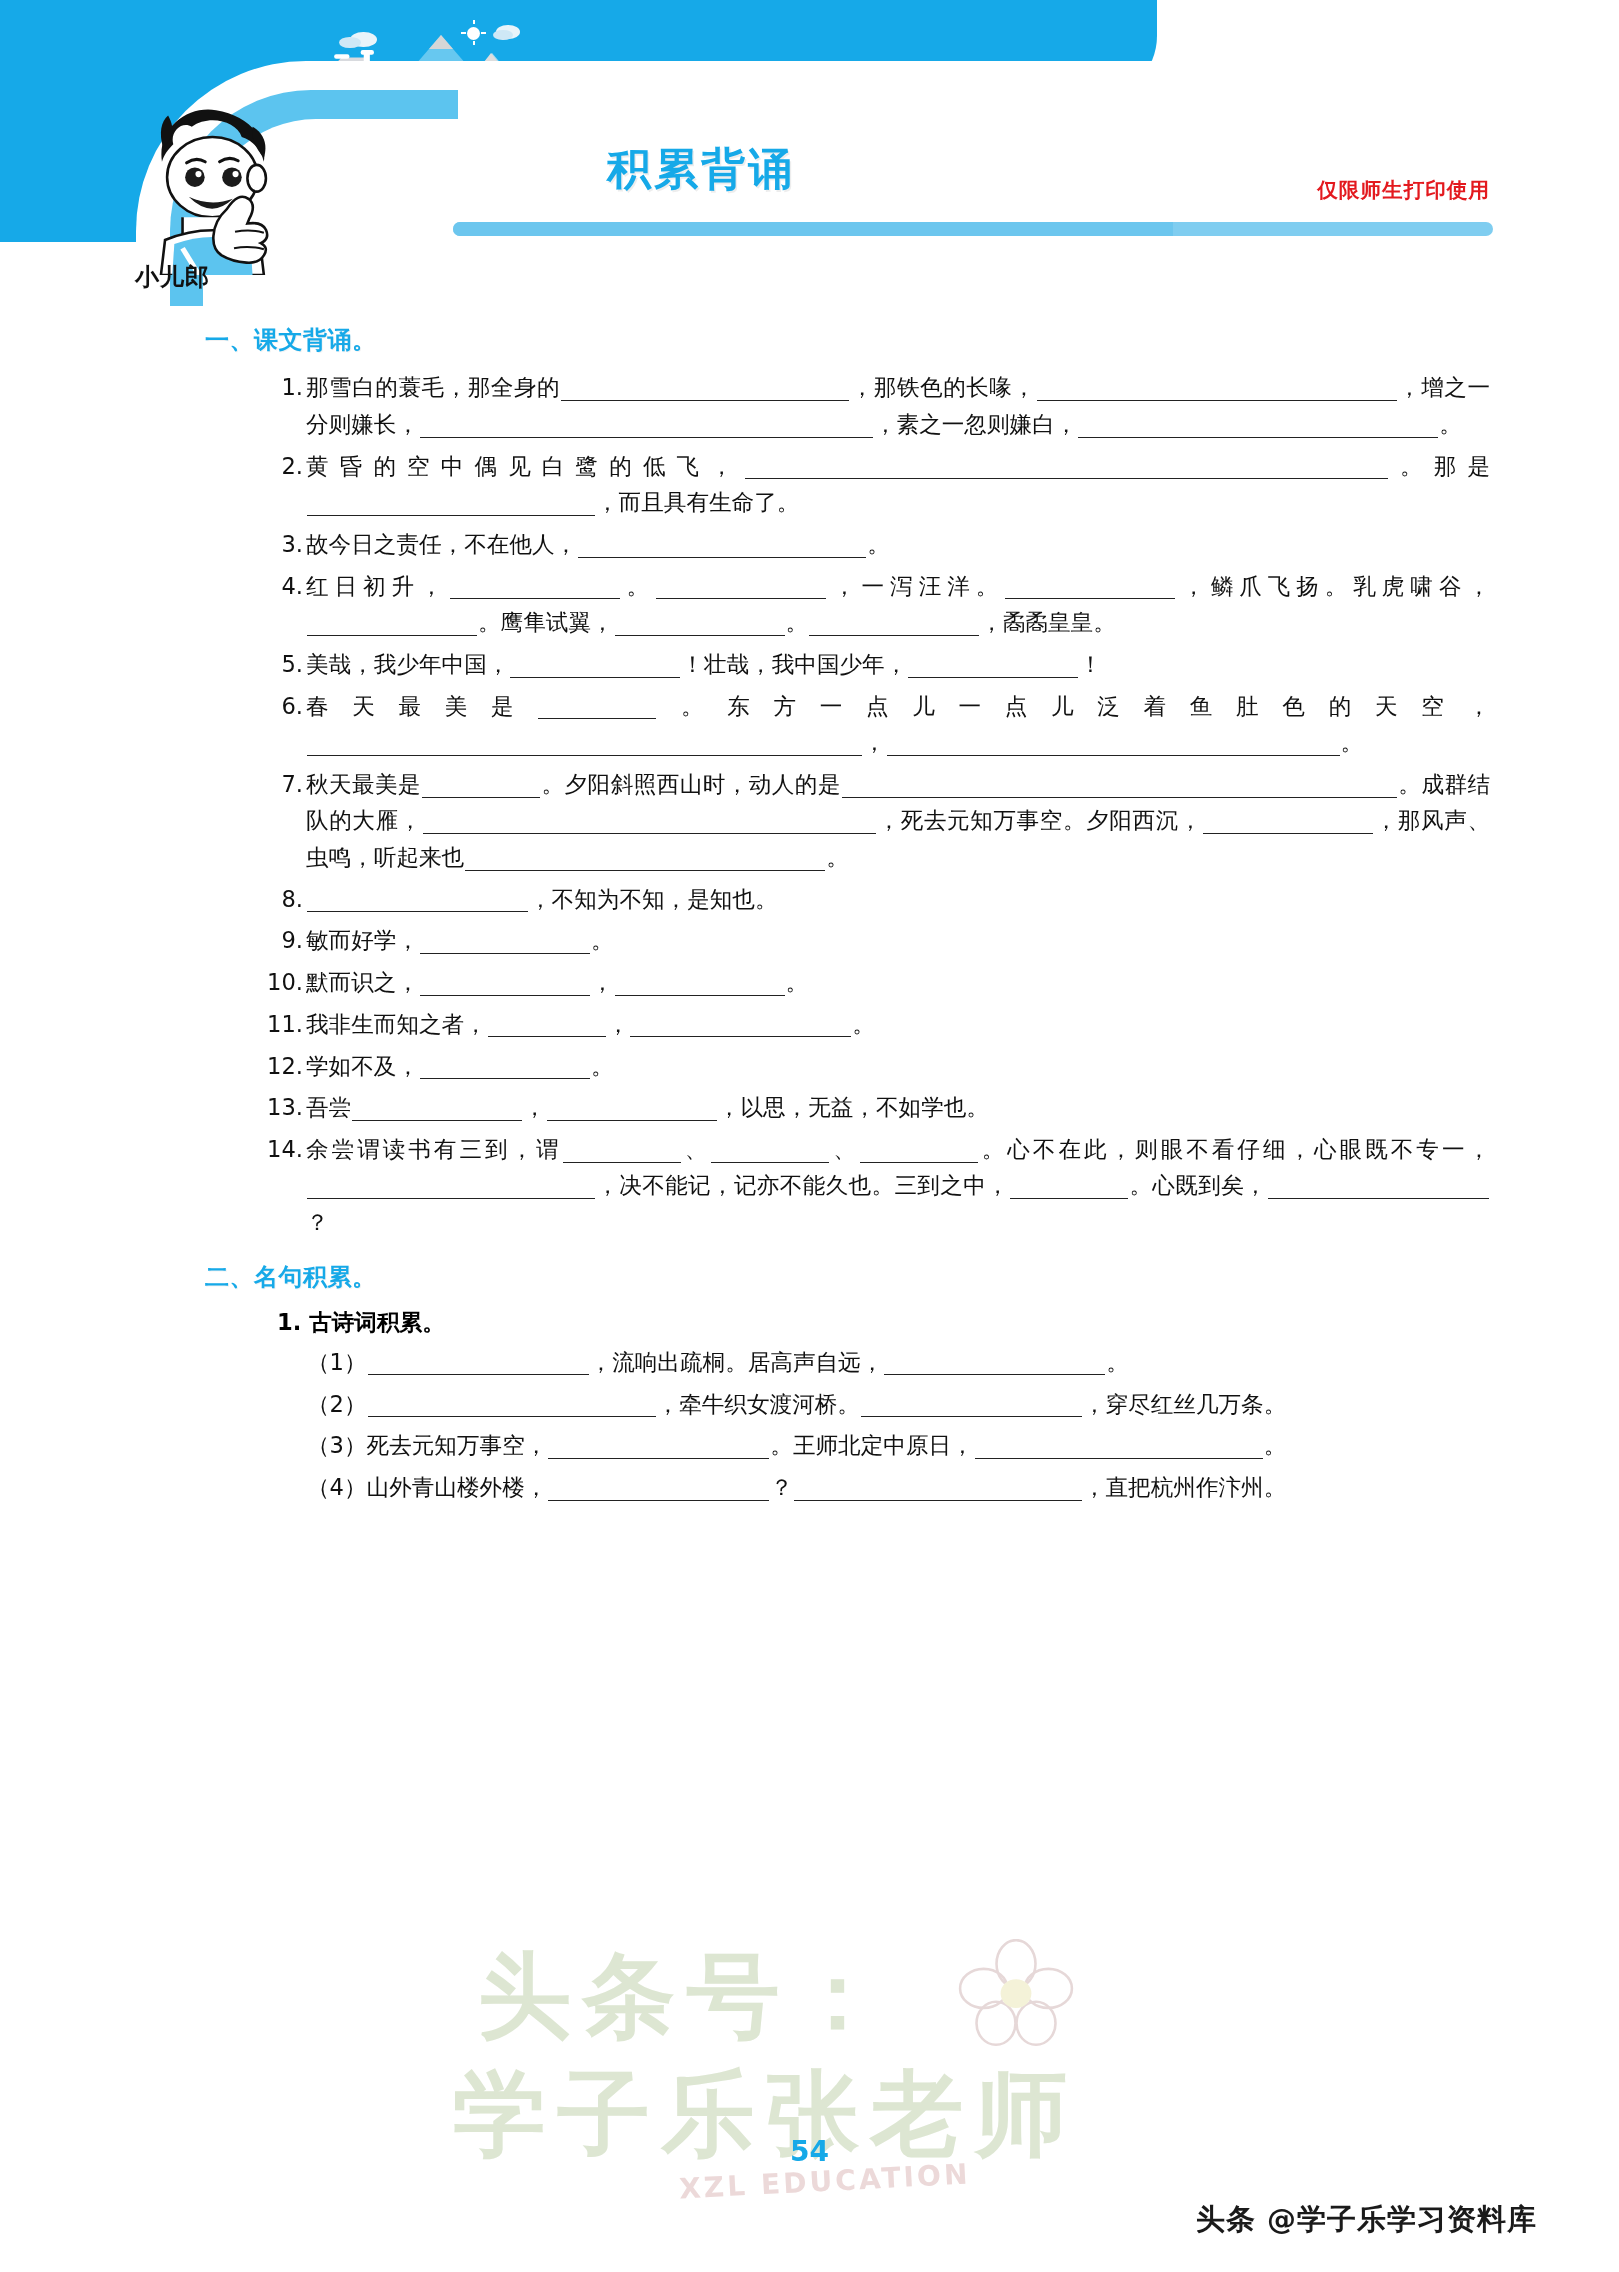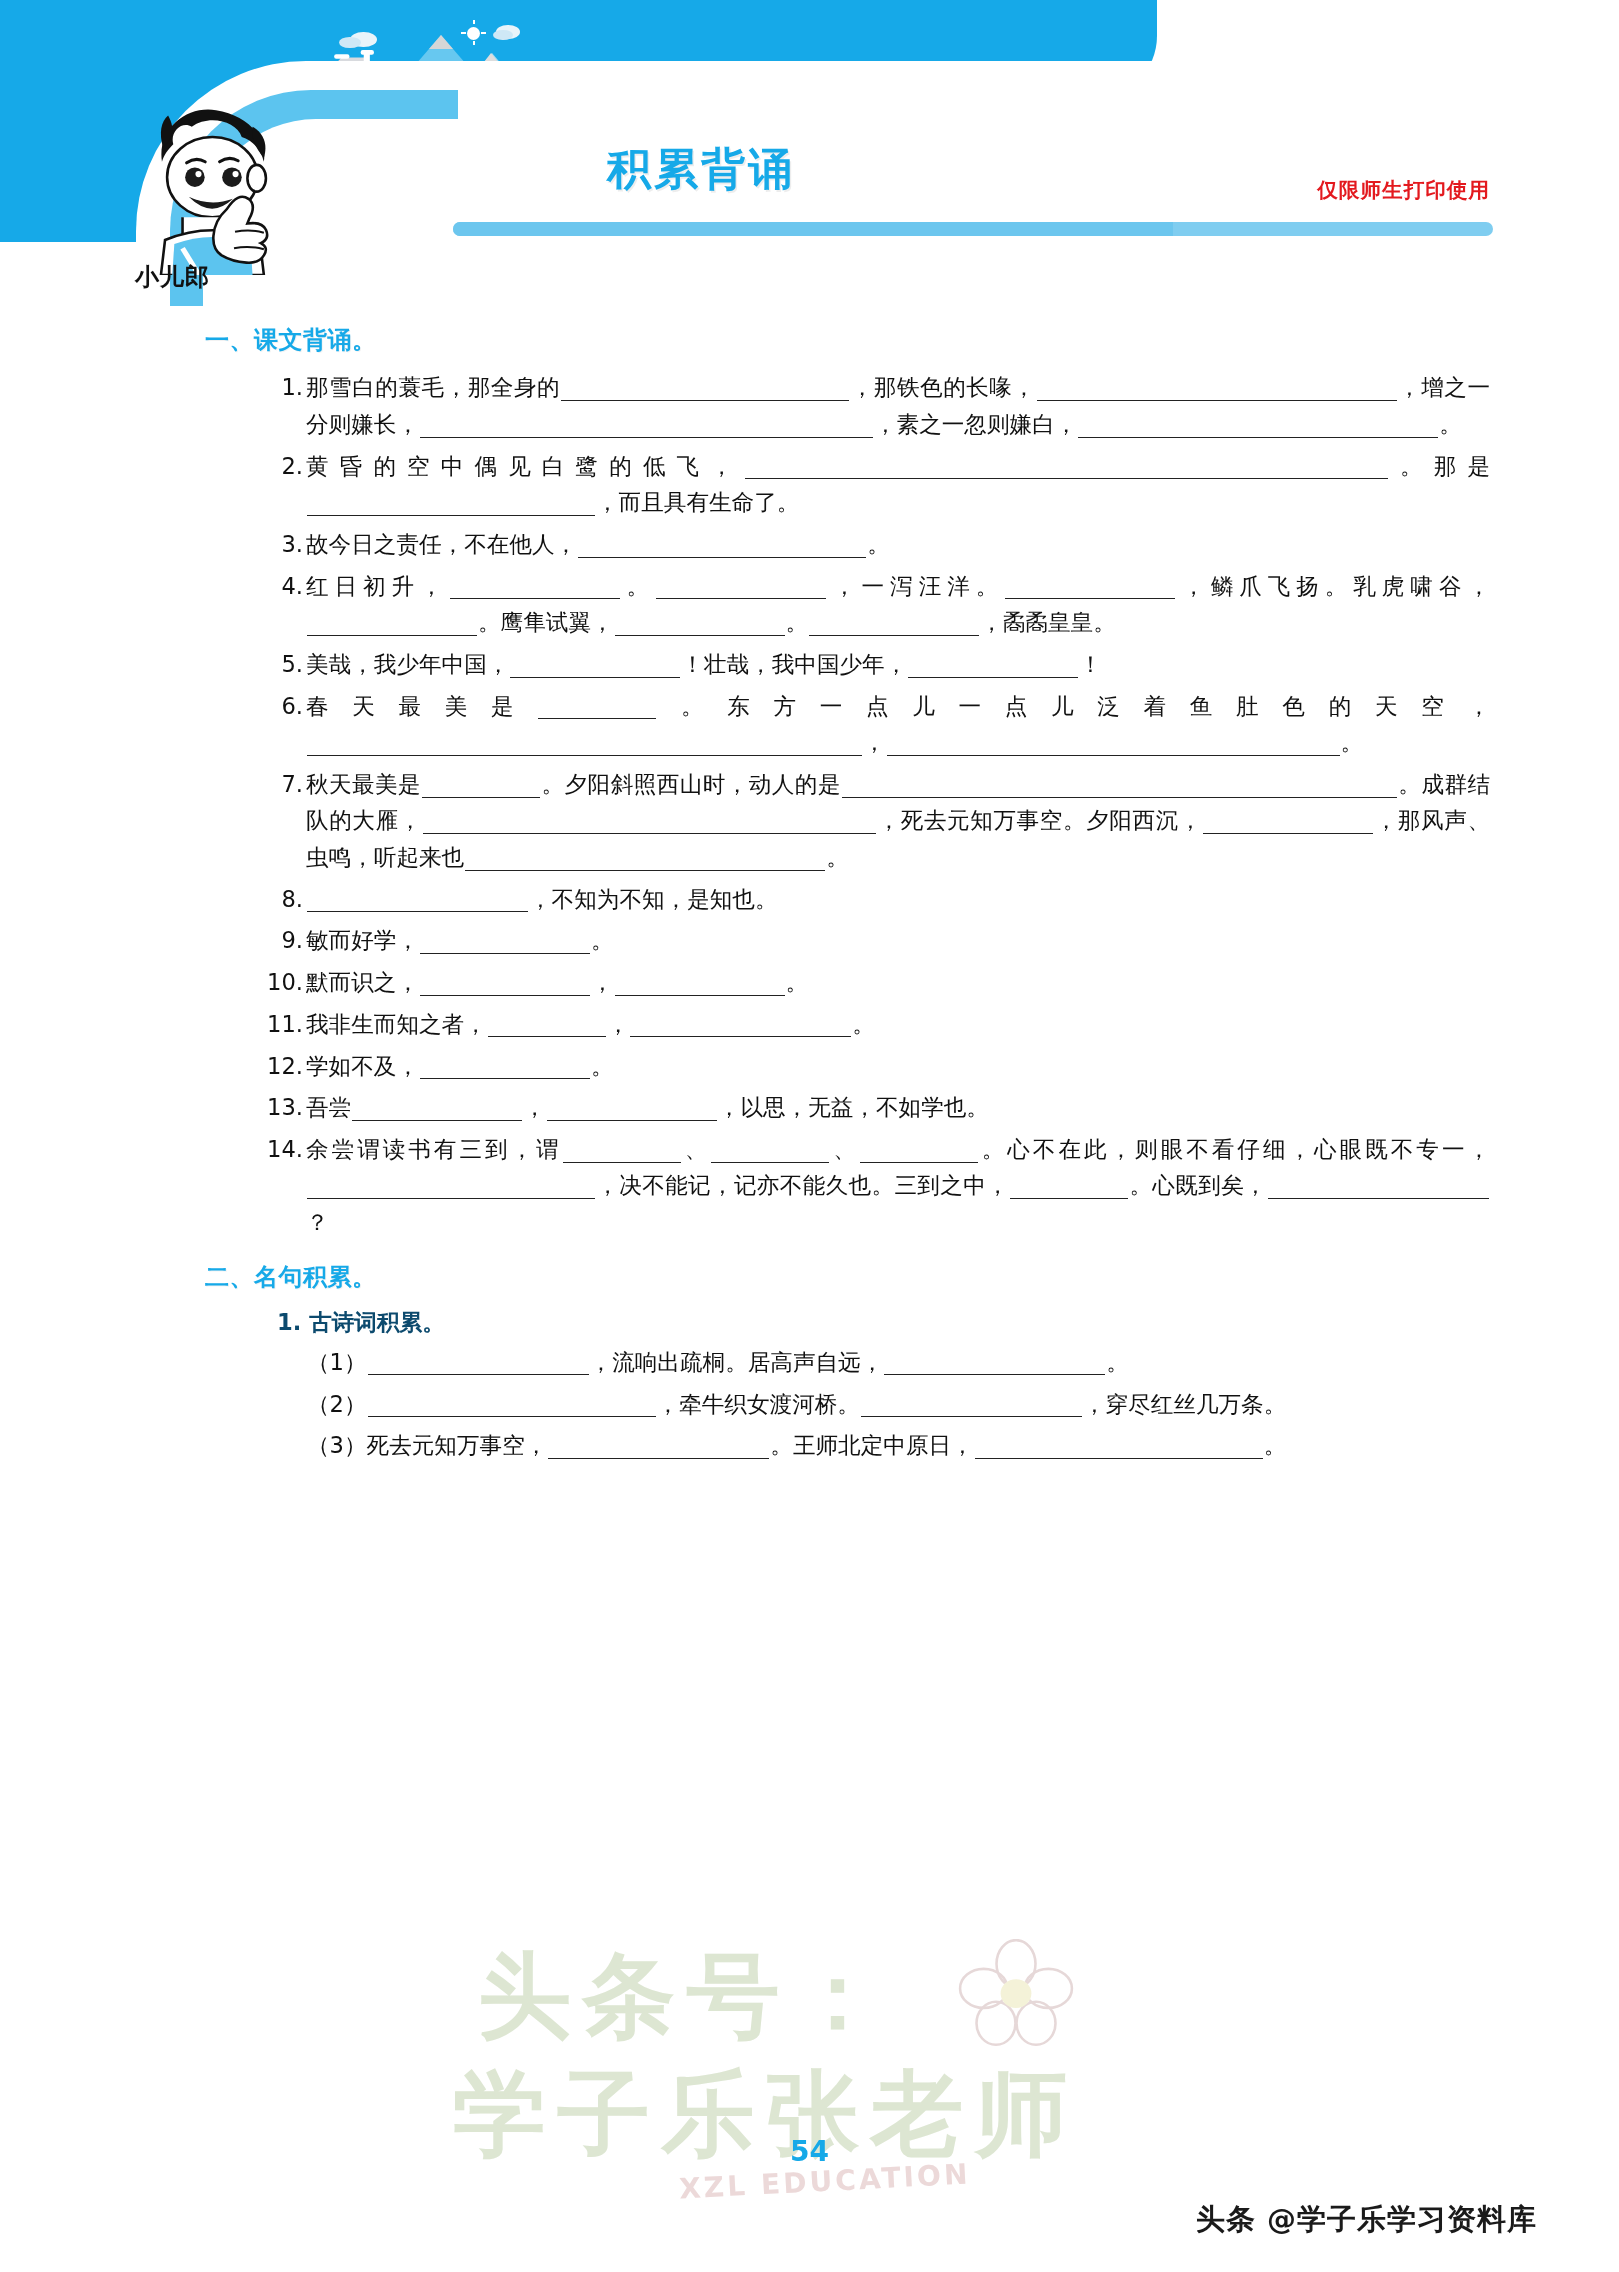--- a/index.html
+++ b/index.html
@@ -152,21 +152,21 @@
     color: #16a9e8;
     margin-left: 165px;
     margin-bottom: 13.4px;
     letter-spacing: 0.5px;
     text-shadow: 1px 1px 0 rgba(0,0,0,0.05);
     font-family: "DejaVu Sans", "Liberation Sans", sans-serif;
   }
   .sub-head {
     font-size: 22.6px;
     font-weight: bold;
-    color: #0c4a6e;
+    color: #000000;
     margin-left: 237px;
     margin-top: 9.3px;
     margin-bottom: 6.2px;
     font-family: "DejaVu Sans", "Liberation Sans", sans-serif;
   }
   .q-list { margin: 0; padding: 0; list-style: none; }
   .q-item {
     position: relative;
     margin-left: 221px;
     margin-right: 129px;
@@ -377,20 +377,21 @@
         </ol>
     </div>
 
     <div style="margin-top:20.6px;">
       <div class="sec-head">二、名句积累。</div>
       <div class="sub-head">1. 古诗词积累。</div>
       <ol class="q-list" id="list-sec1">
           <li class="q-item paren"><span class="q-num">（1）</span><span class="bl b-l"></span><span>，流响出疏桐。居高声自远，</span><span class="bl b-l"></span><span>。</span></li>
           <li class="q-item paren"><span class="q-num">（2）</span><span class="bl b-xl"></span><span>，牵牛织女渡河桥。</span><span class="bl b-l"></span><span>，穿尽红丝几万条。</span></li>
           <li class="q-item paren"><span class="q-num">（3）</span><span>死去元知万事空，</span><span class="bl b-l"></span><span>。王师北定中原日，</span><span class="bl b-xl"></span><span>。</span></li>
+          <li class="q-item paren"><span class="q-num">（4）</span><span>山外青山楼外楼，</span><span class="bl b-l"></span><span>？</span><span class="bl b-xl"></span><span>，直把杭州作汴州。</span></li>
         </ol>
     </div>
   </div>
 
   <div class="page-no"><span>54</span></div>
   <div class="credit">头条 @学子乐学习资料库</div>
 
 </div>
 
 

